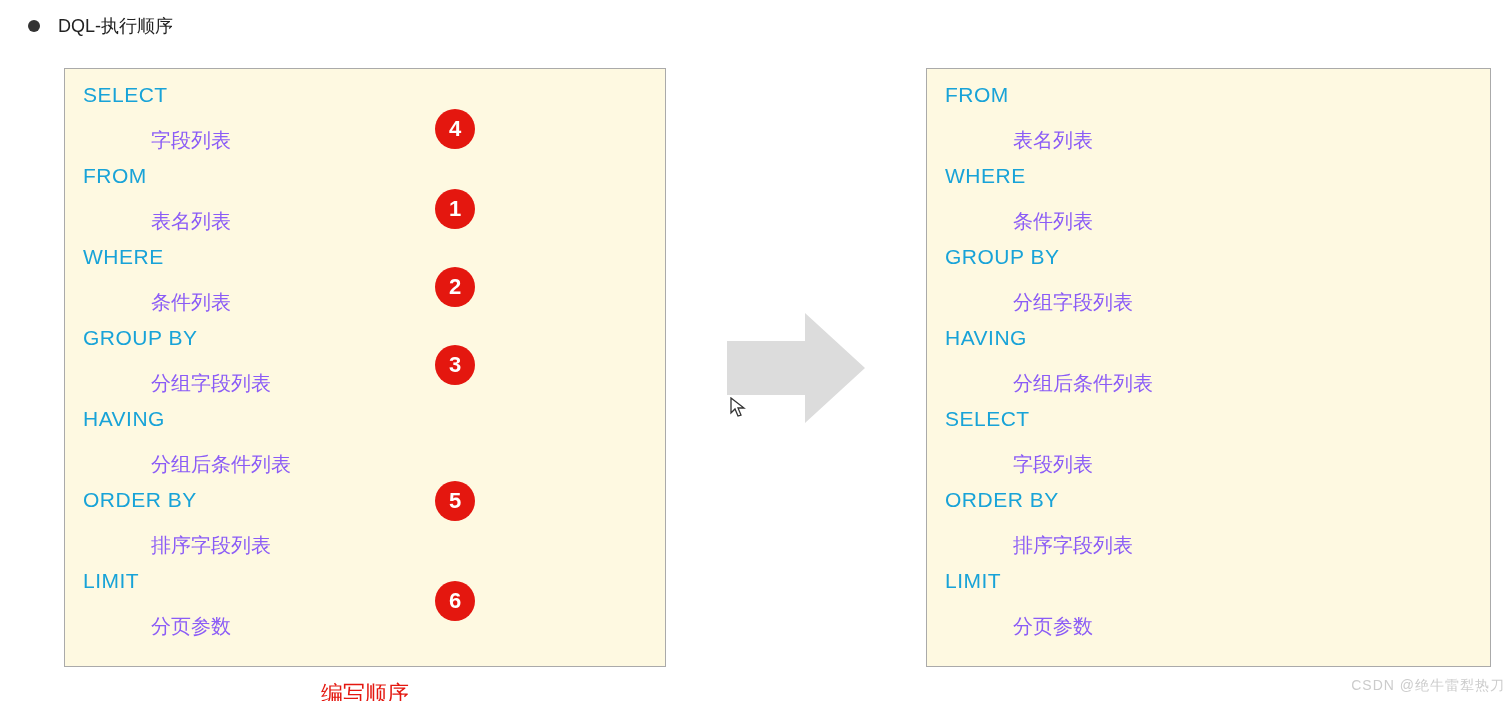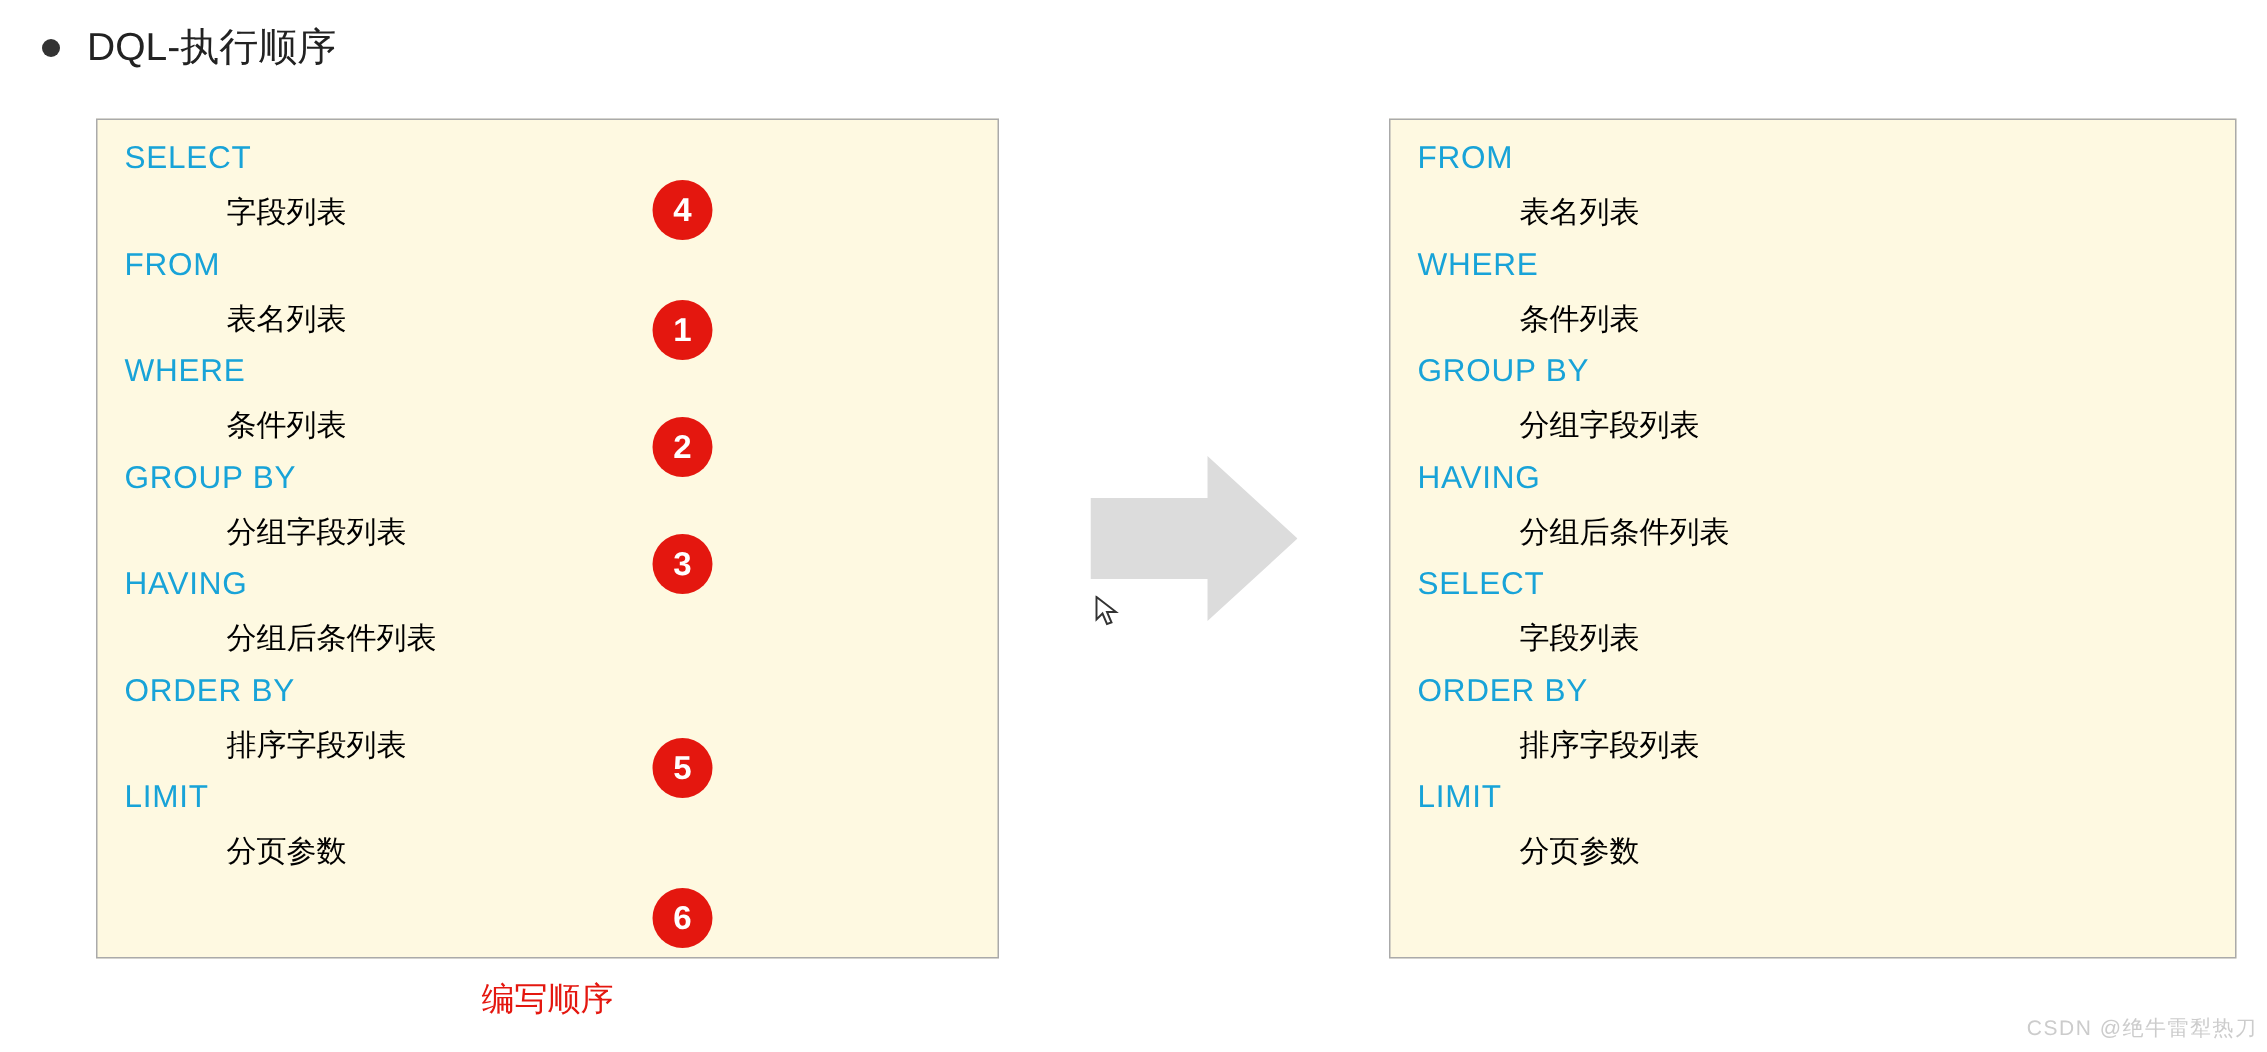--- a/index.html
+++ b/index.html
@@ -18,21 +18,21 @@
     padding: 14px 0 0 28px;
   }
   .bullet {
     width: 12px;
     height: 12px;
     border-radius: 50%;
     background: #333;
     flex-shrink: 0;
   }
   .title {
-    font-size: 26px;
+    font-size: 18px;
     color: #222;
   }
   .panels {
     display: flex;
     align-items: flex-start;
     padding-left: 64px;
     margin-top: 30px;
     gap: 15px;
   }
   .panel {
@@ -42,24 +42,24 @@
     position: relative;
   }
   .panel-left { width: 602px; min-height: 560px; }
   .panel-right { width: 565px; min-height: 560px; }
   .keyword {
     color: #18a3d8;
     font-size: 21px;
     letter-spacing: 0.5px;
   }
   .desc {
-    color: #000000;
+    color: #8b5cf6;
     font-size: 20px;
     padding-left: 68px;
-    margin-top: 10px;
+    margin-top: 20px;
     margin-bottom: 10px;
   }
   .badge {
     position: absolute;
     left: 352px;
     width: 40px;
     height: 40px;
     border-radius: 50%;
     background: #e4170f;
     color: #fff;

